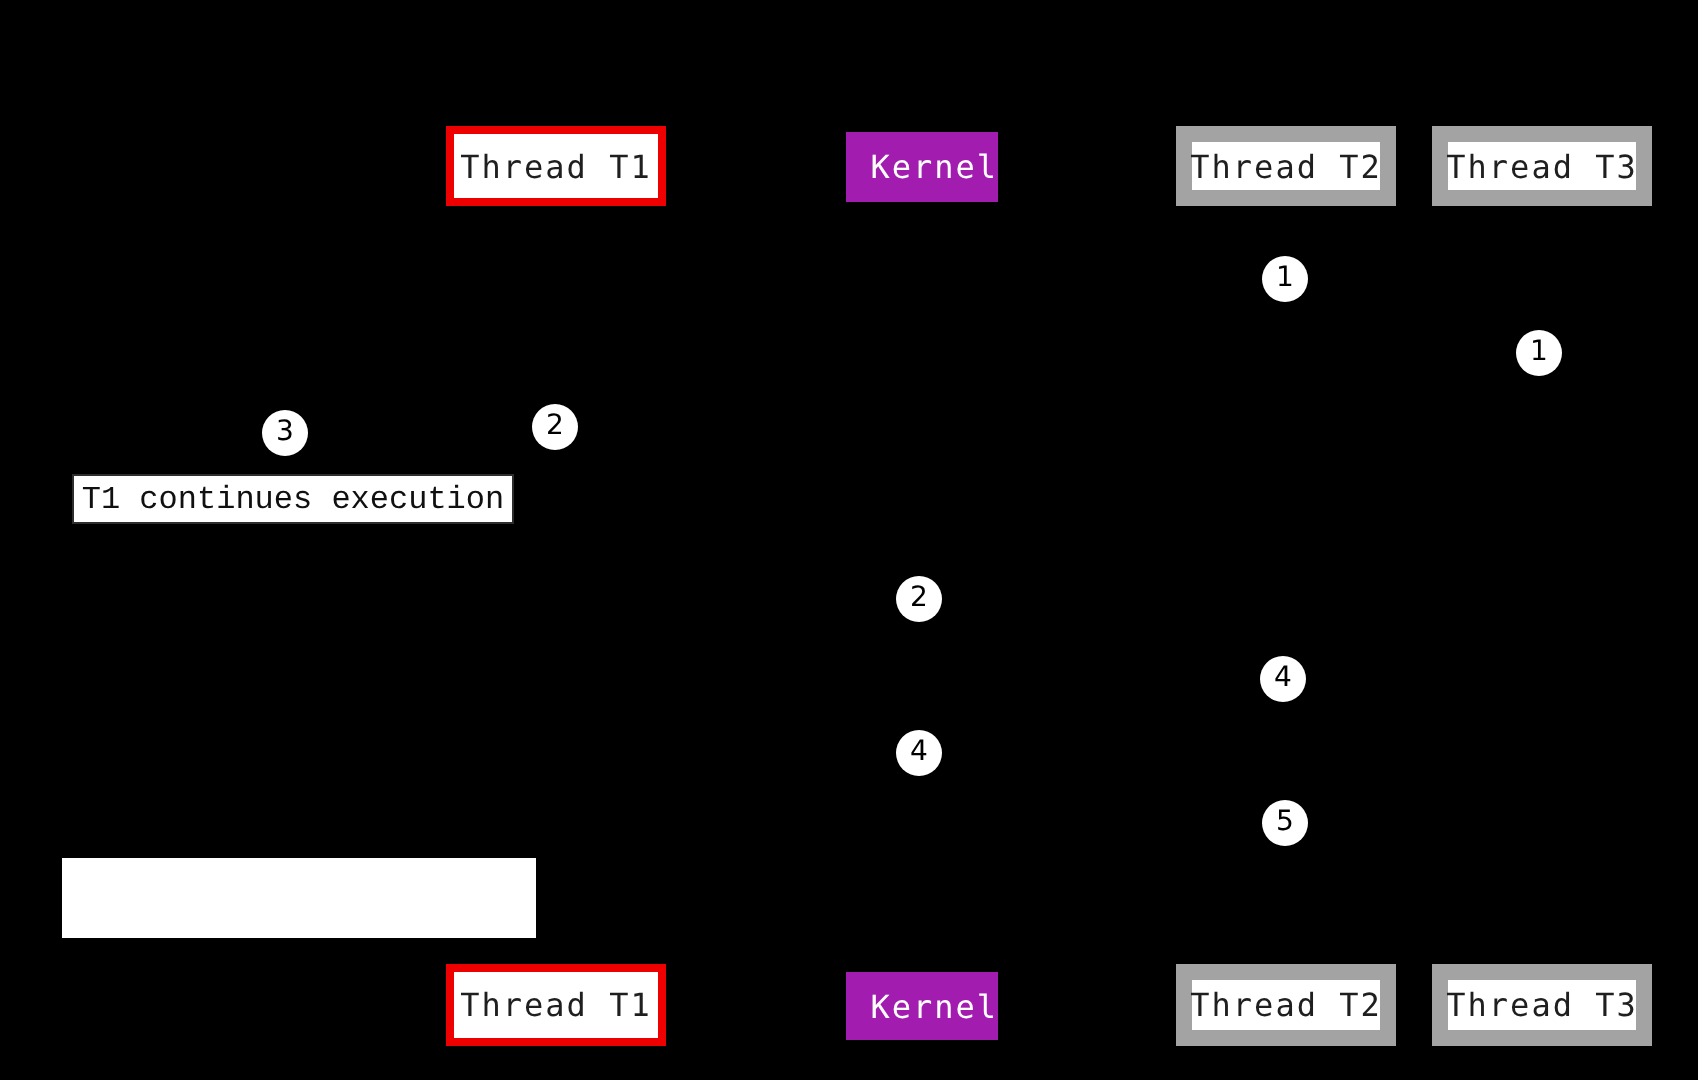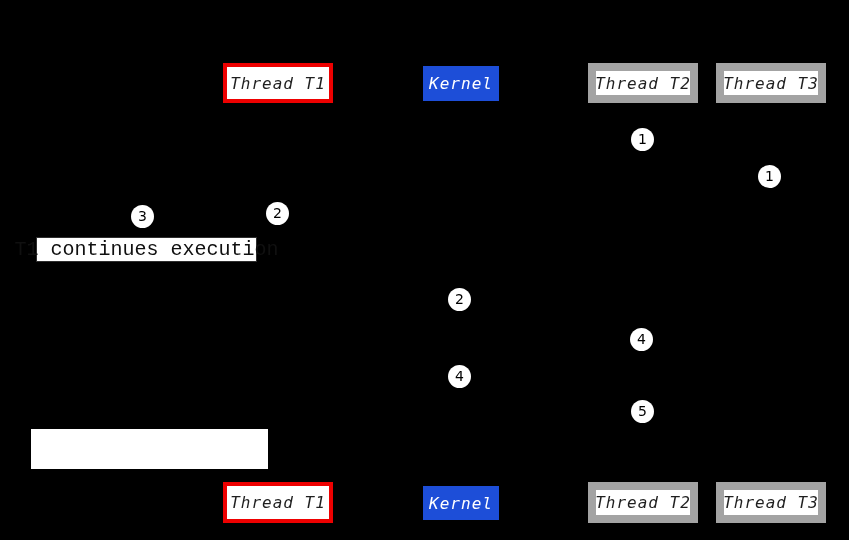--- a/index.html
+++ b/index.html
@@ -20,50 +20,50 @@
     box-sizing: border-box;
     background: #ffffff;
     display: flex;
     align-items: center;
     justify-content: center;
     font-family: "DejaVu Sans Mono", monospace;
     font-size: 16px;
     letter-spacing: 1px;
     color: #1f1f1f;
     white-space: nowrap;
-    font-style: italic;
   }
   .box.red-border  { border: 4px solid #ee0000; }
   .box.blue-border { border: 8px solid #a3a3a3; }
   .box.kernel {
-    background: #1d4ed8;
+    background: #a21caf;
     color: #ffffff;
     border: none;
     letter-spacing: 1px;
+    justify-content: flex-end;
   }
   .marker {
     position: absolute;
     width: 23px;
     height: 23px;
     border-radius: 50%;
     background: #ffffff;
     color: #000000;
     font-family: "DejaVu Sans", sans-serif;
     font-size: 14px;
     line-height: 23px;
     text-align: center;
   }
   .note {
     position: absolute;
     box-sizing: border-box;
     background: #ffffff;
     border: 1px solid #2e2e2e;
     color: #101010;
     font-family: "Liberation Mono", monospace;
-    font-size: 20px;
+    font-size: 16px;
     display: flex;
     align-items: center;
     justify-content: center;
     white-space: nowrap;
   }
   .blank-box {
     position: absolute;
     background: #ffffff;
   }
 </style>

